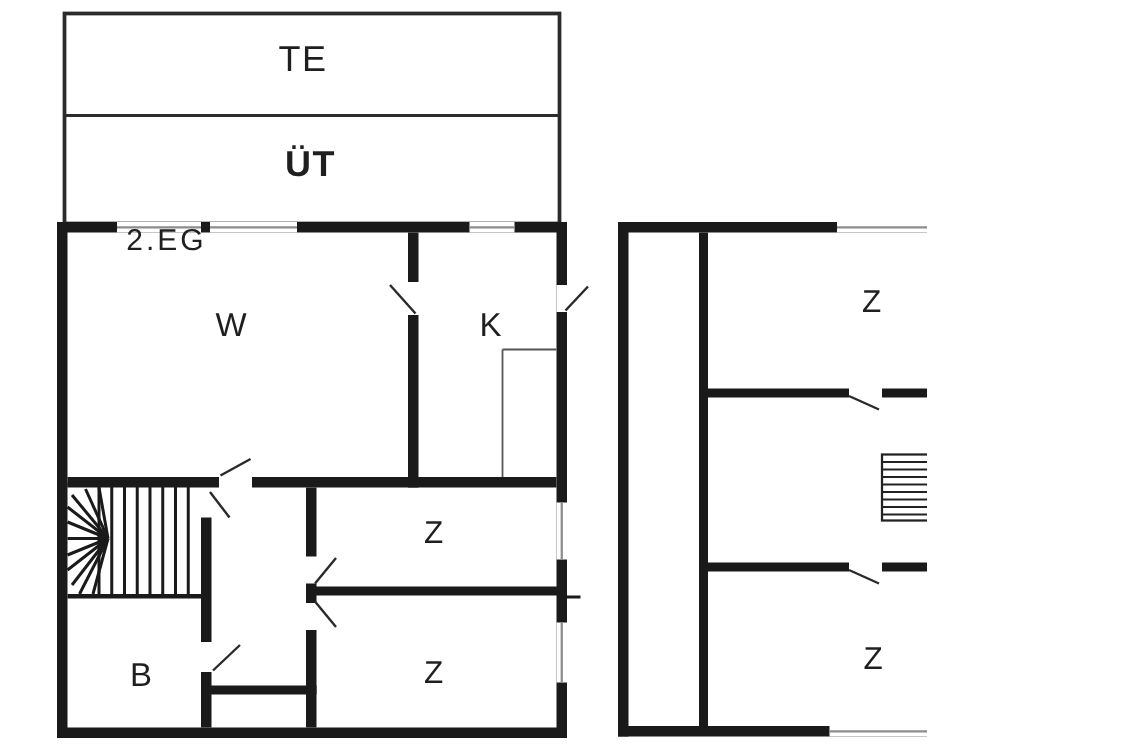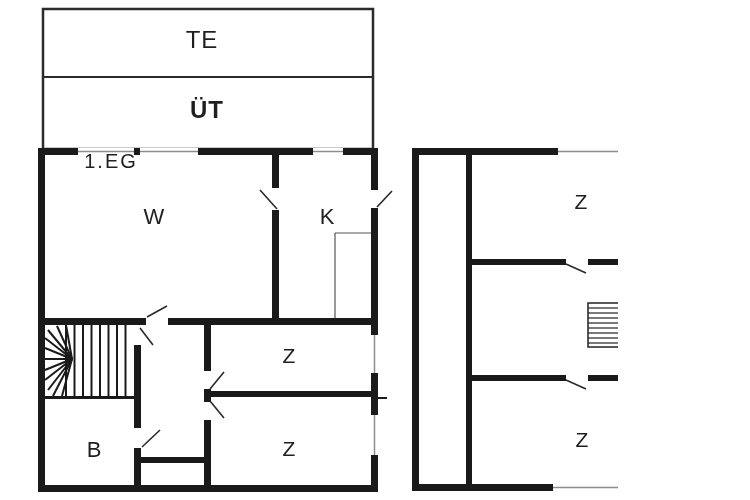--- a/index.html
+++ b/index.html
@@ -186,21 +186,21 @@
           <line x1="588" y1="333" x2="619" y2="333"></line>
           <line x1="588" y1="338" x2="619" y2="338"></line>
           <line x1="588" y1="343" x2="619" y2="343"></line>
         </g>
       </g>
     </g>
   </svg>
 
   <span class="room-label lbl-annex" style="left:202px;top:40px;">TE</span>
   <span class="room-label lbl-annex" style="left:207px;top:110px;font-weight:bold;">ÜT</span>
-  <span class="room-label lbl-floor" style="left:111px;top:161px;">1.EG</span>
+  <span class="room-label lbl-floor" style="left:111px;top:161px;">2.EG</span>
 
   <span class="room-label lbl-big" style="left:154px;top:217px;">W</span>
   <span class="room-label lbl-big" style="left:327px;top:217px;">K</span>
   <span class="room-label lbl-z" style="left:289px;top:356px;">Z</span>
   <span class="room-label lbl-z" style="left:289px;top:449px;">Z</span>
   <span class="room-label lbl-big" style="left:94px;top:450px;">B</span>
 
   <span class="room-label lbl-z" style="left:581px;top:202px;">Z</span>
   <span class="room-label lbl-z" style="left:582px;top:440px;">Z</span>
 

